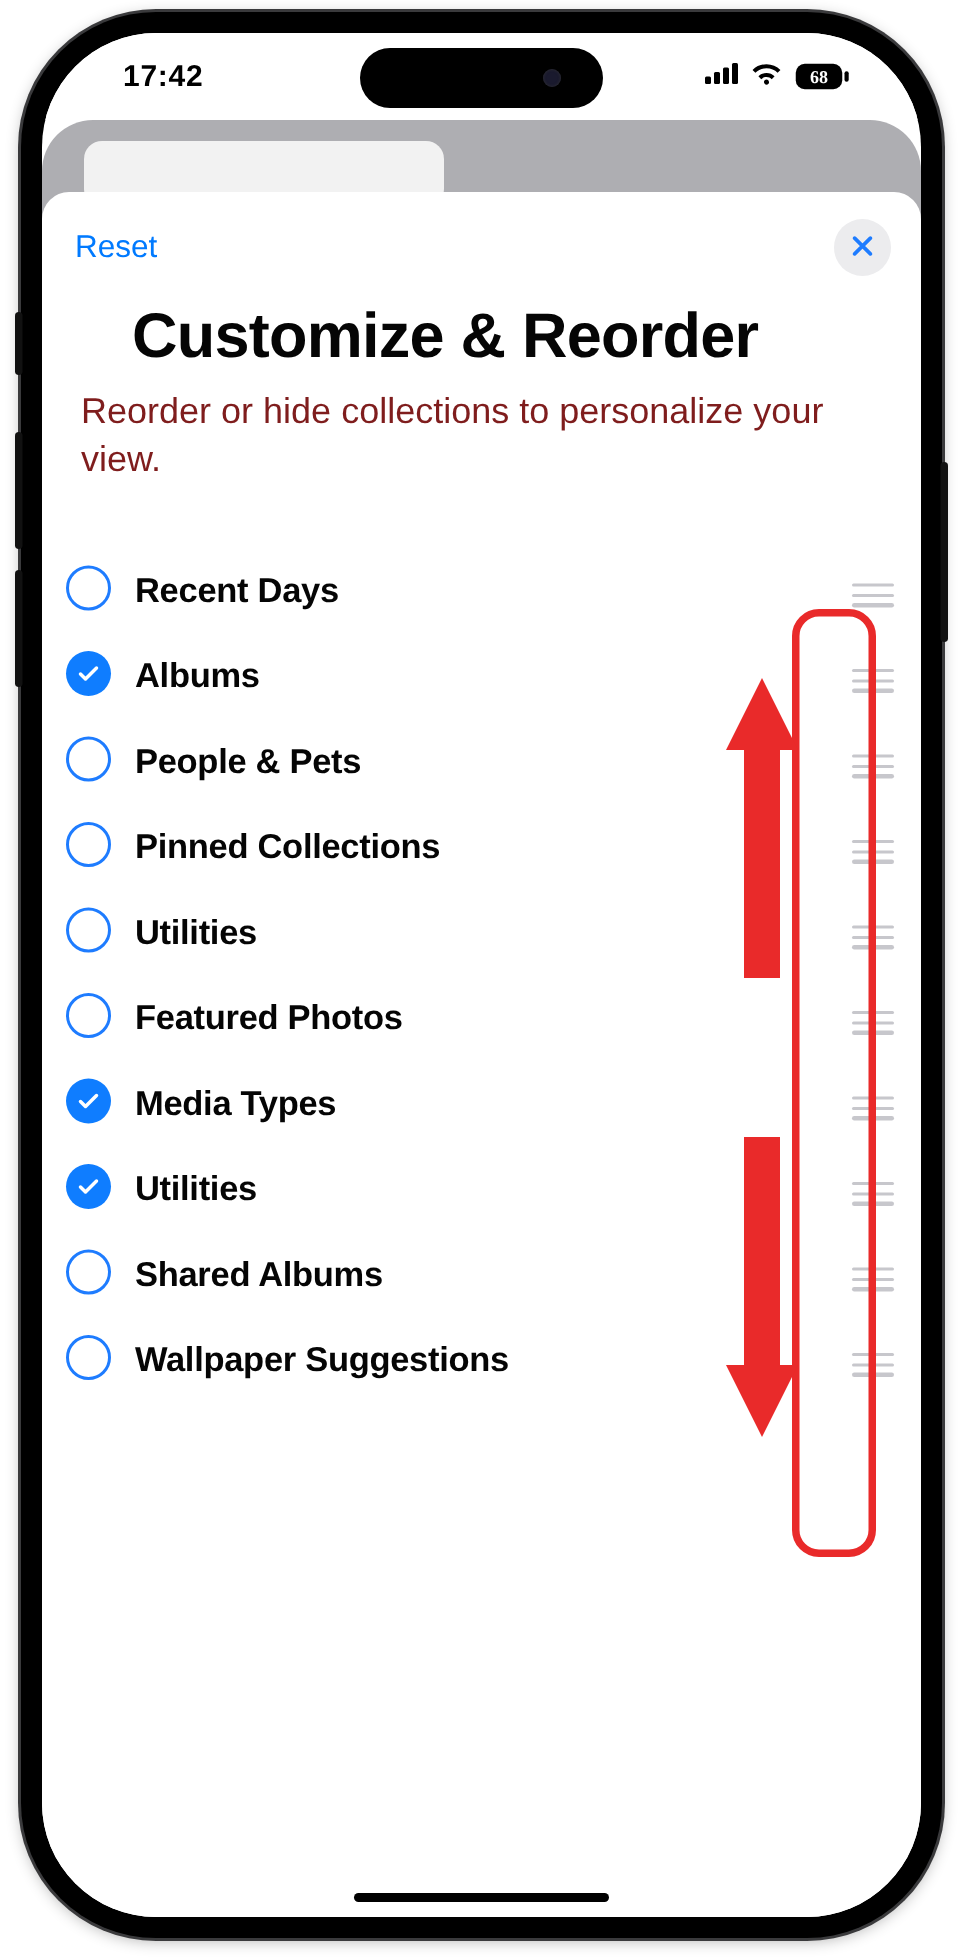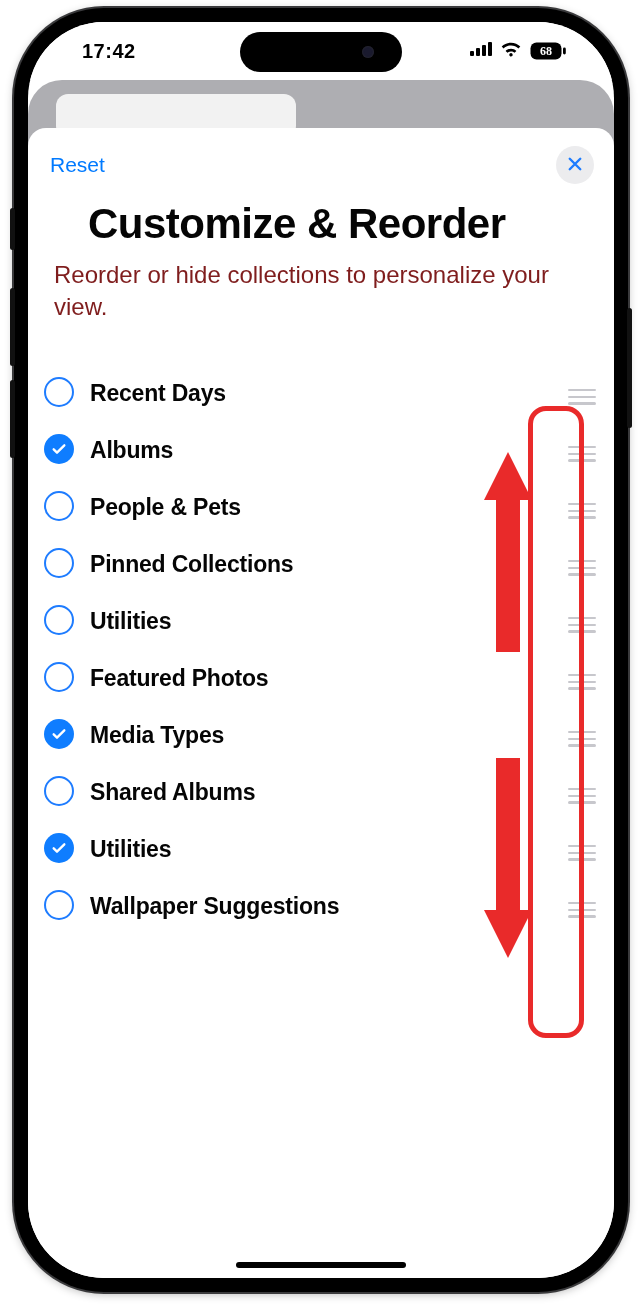--- a/index.html
+++ b/index.html
@@ -334,35 +334,35 @@
             </svg>
           </div>
           <div class="row-label">Media Types</div>
           <div class="drag-handle">
             <span></span>
             <span></span>
             <span></span>
           </div>
         </div>
         <div class="row">
-          <div class="check off"></div>
-          <div class="row-label">Shared Albums</div>
-          <div class="drag-handle">
-            <span></span>
-            <span></span>
-            <span></span>
-          </div>
-        </div>
-        <div class="row">
           <div class="check on">
             <svg viewBox="0 0 24 24">
               <path d="M4 12.5l5 5L20 6.5" stroke="#fff" stroke-width="3.5" fill="none" stroke-linecap="round" stroke-linejoin="round"></path>
             </svg>
           </div>
           <div class="row-label">Utilities</div>
+          <div class="drag-handle">
+            <span></span>
+            <span></span>
+            <span></span>
+          </div>
+        </div>
+        <div class="row">
+          <div class="check off"></div>
+          <div class="row-label">Shared Albums</div>
           <div class="drag-handle">
             <span></span>
             <span></span>
             <span></span>
           </div>
         </div>
         <div class="row">
           <div class="check off"></div>
           <div class="row-label">Wallpaper Suggestions</div>
           <div class="drag-handle">

